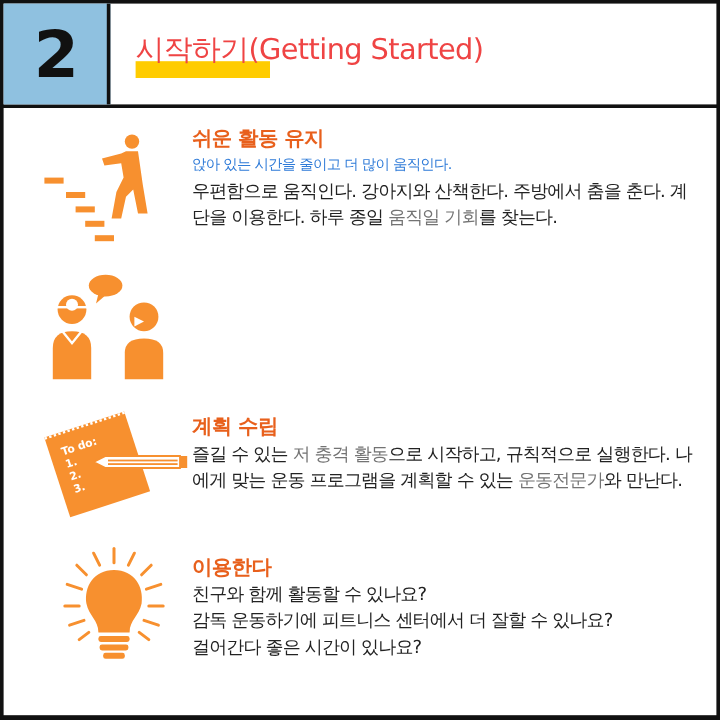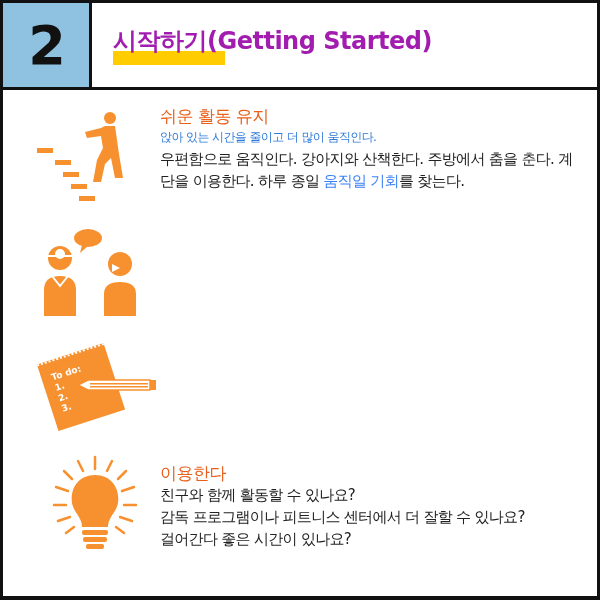--- a/index.html
+++ b/index.html
@@ -3,27 +3,27 @@
 <meta charset="utf-8">
 <style>
   html, body { margin:0; padding:0; background:#ffffff; }
   body { width:600px; height:600px; position:relative; overflow:hidden; font-family:"DejaVu Sans", sans-serif; }
   .frame { position:absolute; left:0; top:0; width:600px; height:600px; box-sizing:border-box; }
   .header { position:absolute; left:0; top:0; width:600px; height:90px; box-sizing:border-box; border:3px solid #111; background:#fff; }
   .num-box { position:absolute; left:0; top:0; width:86px; height:84px; background:#8fc1e0; border-right:3px solid #111; display:flex; align-items:center; justify-content:center; }
   .num-box span { font-family:"DejaVu Sans", sans-serif; font-weight:bold; font-size:54px; color:#111; letter-spacing:-2px; }
   .title-wrap { position:absolute; left:110px; top:22px; }
   .title-hl { position:absolute; left:0; top:26px; width:112px; height:14px; background:#ffcc00; }
-  .title { position:relative; font-weight:bold; font-size:24px; color:#a21caf; white-space:nowrap; letter-spacing:-0.5px; }
+  .title { position:relative; font-weight:normal; font-size:24px; color:#ef4444; white-space:nowrap; letter-spacing:-0.5px; }
   .body-box { position:absolute; left:0; top:90px; width:600px; height:510px; box-sizing:border-box; border-left:3px solid #111; border-right:3px solid #111; border-bottom:4px solid #111; background:#fff; }
   .section { position:absolute; left:160px; width:425px; }
-  .sec-title { font-weight:normal; font-size:17px; color:#e8601c; line-height:22px; letter-spacing:-0.5px; }
+  .sec-title { font-weight:bold; font-size:17px; color:#e8601c; line-height:22px; letter-spacing:-0.5px; }
   .sec-sub { font-size:12px; color:#2f7bd8; line-height:21px; letter-spacing:-0.6px; }
   .sec-text { font-size:15px; color:#222; line-height:22px; letter-spacing:-0.7px; }
-  .blue { color:#3b82f6; }
+  .blue { color:#737373; }
   .icon { position:absolute; }
 </style>
 </head>
 <body>
 
 <div class="frame">
 
   <div class="header">
     <div class="num-box">
       <span>2</span>
@@ -80,20 +80,24 @@
       </div>
     </div>
     <svg style="position:absolute;left:40px;top:36px" width="80" height="14" viewBox="0 0 80 14">
       <path d="M0 7 L10 2 L72 2 L72 12 L10 12 Z" fill="#fff" stroke="#f7902f" stroke-width="1.5"></path>
       <rect x="12" y="5" width="58" height="1.5" fill="#f7902f"></rect>
       <rect x="12" y="8" width="58" height="1.5" fill="#f7902f"></rect>
       <rect x="72" y="2" width="6" height="10" fill="#f7902f"></rect>
     </svg>
   </div>
 
+  <div class="section" style="top:345px">
+    <div class="sec-title">계획 수립</div>
+    <div class="sec-text"><span>즐길 수 있는 </span><span class="blue">저 충격 활동</span><span>으로 시작하고, 규칙적으로 실행한다. 나에게 맞는 운동 프로그램을 계획할 수 있는 </span><span class="blue">운동전문가</span><span>와 만난다.</span></div>
+  </div>
 
   <svg class="icon" style="left:50px;top:455px" width="90" height="100" viewBox="0 0 90 100">
     <g stroke="#f7902f" stroke-width="2.5" stroke-linecap="round">
       <line x1="45" y1="2" x2="45" y2="14"></line>
       <line x1="28" y1="6" x2="33" y2="16"></line>
       <line x1="62" y1="6" x2="57" y2="16"></line>
       <line x1="14" y1="16" x2="22" y2="24"></line>
       <line x1="76" y1="16" x2="68" y2="24"></line>
       <line x1="6" y1="32" x2="18" y2="36"></line>
       <line x1="84" y1="32" x2="72" y2="36"></line>
@@ -108,17 +112,17 @@
       <path d="M45 20 C28 20 20 34 22 48 C24 58 32 62 32 72 L58 72 C58 62 66 58 68 48 C70 34 62 20 45 20 Z"></path>
       <rect x="32" y="75" width="26" height="5" rx="2"></rect>
       <rect x="33" y="82" width="24" height="5" rx="2"></rect>
       <rect x="36" y="89" width="18" height="5" rx="2"></rect>
     </g>
   </svg>
 
   <div class="section" style="top:462px">
     <div class="sec-title">이용한다</div>
     <div class="sec-text">친구와 함께 활동할 수 있나요?</div>
-    <div class="sec-text">감독 프로그램이나 피트니스 센터에서 더 잘할 수 있나요?</div>
+    <div class="sec-text">감독 운동하기에 피트니스 센터에서 더 잘할 수 있나요?</div>
     <div class="sec-text">걸어간다 좋은 시간이 있나요?</div>
   </div>
 
 </div>
 
 </body></html>

